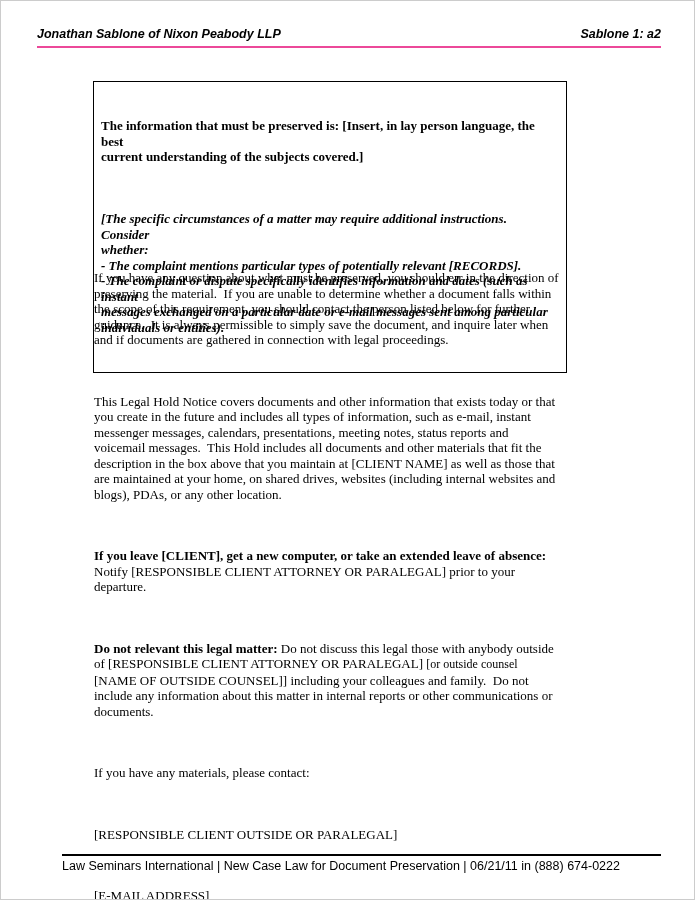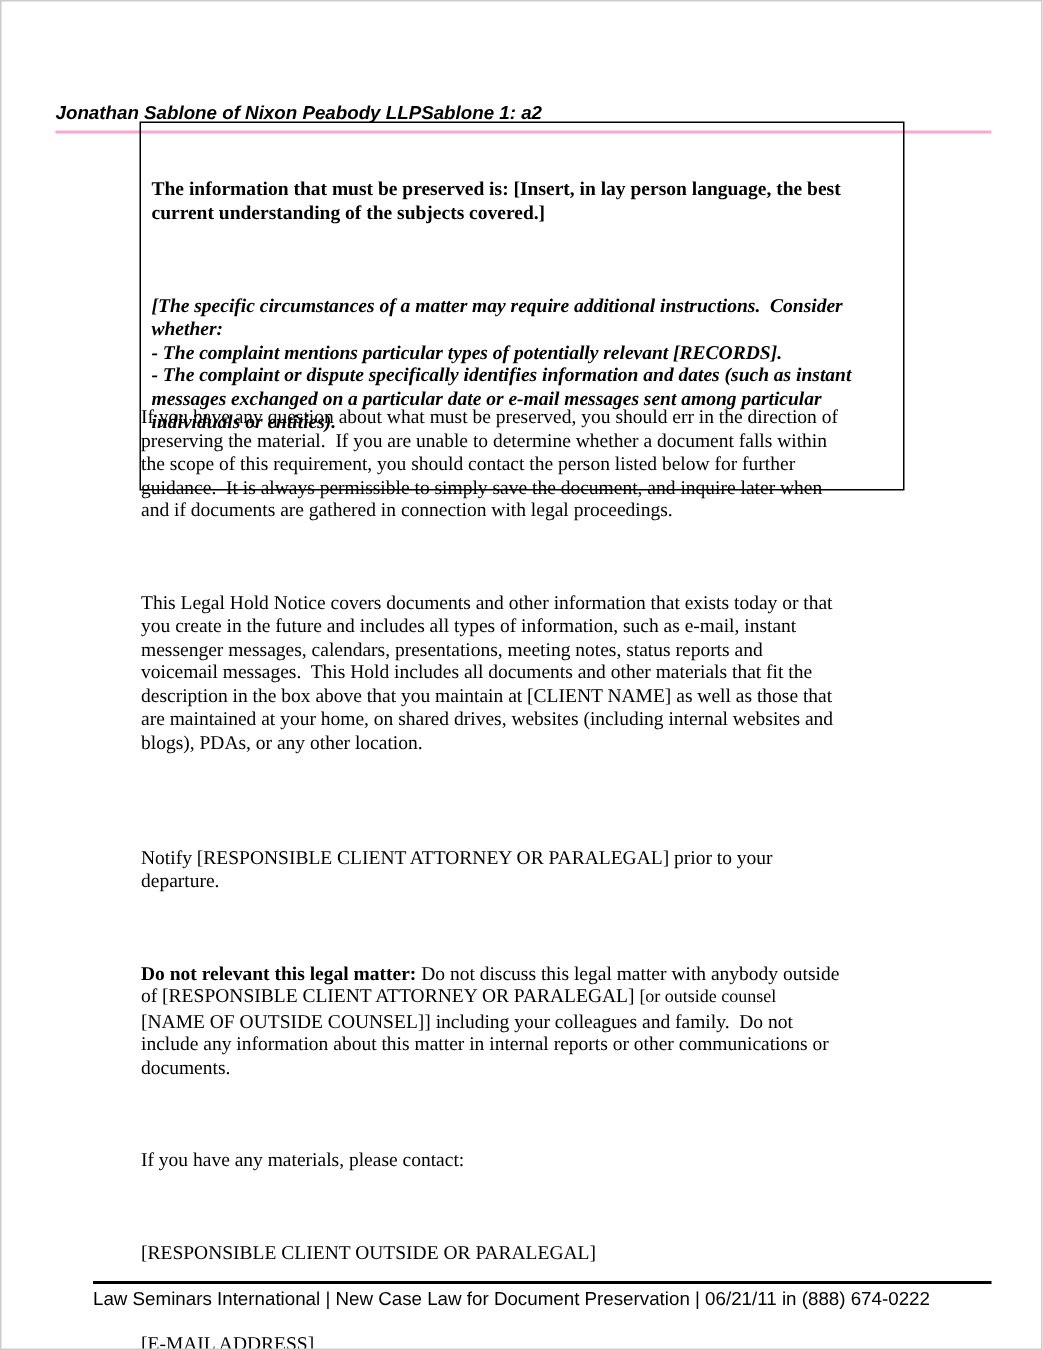--- a/index.html
+++ b/index.html
@@ -17,33 +17,33 @@
     border: 1px solid #cccccc;
     overflow: hidden;
     color: #000000;
   }
   .doc-header {
     position: absolute;
     left: 36px;
     right: 33px;
     top: 26px;
     display: flex;
+    justify-content: space-between;
     align-items: flex-end;
     font-family: "Liberation Sans", sans-serif;
     font-size: 12.5px;
     font-weight: bold;
     font-style: italic;
-    border-bottom: 2px solid #f9a8d4;
+    border-bottom: 2px solid #ec4899;
     padding-bottom: 5px;
-    margin-top: 41px;
   }
   .notice-box {
     position: absolute;
     left: 92px;
-    width: 510px;
+    width: 474px;
     top: 80px;
     box-sizing: border-box;
     border: 1px solid #000000;
     padding: 5px 6px 6px 7px;
     font-size: 13px;
     line-height: 15.5px;
     white-space: pre-wrap;
   }
   .notice-box p { margin: 0; }
   .notice-box .bold-para { font-weight: bold; margin-bottom: 15.5px; }
@@ -99,24 +99,24 @@
 the scope of this requirement, you should contact the person listed below for further
 guidance.  It is always permissible to simply save the document, and inquire later when
 and if documents are gathered in connection with legal proceedings.</p>
     <p>This Legal Hold Notice covers documents and other information that exists today or that
 you create in the future and includes all types of information, such as e-mail, instant
 messenger messages, calendars, presentations, meeting notes, status reports and
 voicemail messages.  This Hold includes all documents and other materials that fit the
 description in the box above that you maintain at [CLIENT NAME] as well as those that
 are maintained at your home, on shared drives, websites (including internal websites and
 blogs), PDAs, or any other location.</p>
-    <p><span>
+    <p><span class="bold-run">If you leave [CLIENT], get a new computer, or take an extended leave of absence:</span><span>
 Notify [RESPONSIBLE CLIENT ATTORNEY OR PARALEGAL] prior to your
 departure.</span></p>
-    <p><span class="bold-run">Do not relevant this legal matter:</span><span> Do not discuss this legal matter with anybody outside
+    <p><span class="bold-run">Do not relevant this legal matter:</span><span> Do not discuss this legal those with anybody outside
 of [RESPONSIBLE CLIENT ATTORNEY OR PARALEGAL] </span><span class="small-run">[or outside counsel</span><span>
 [NAME OF OUTSIDE COUNSEL]] including your colleagues and family.  Do not
 include any information about this matter in internal reports or other communications or
 documents.</span></p>
     <p>If you have any materials, please contact:</p>
     <p>[RESPONSIBLE CLIENT OUTSIDE OR PARALEGAL]</p>
     <p>[E-MAIL ADDRESS]</p>
     
     
   </div>

